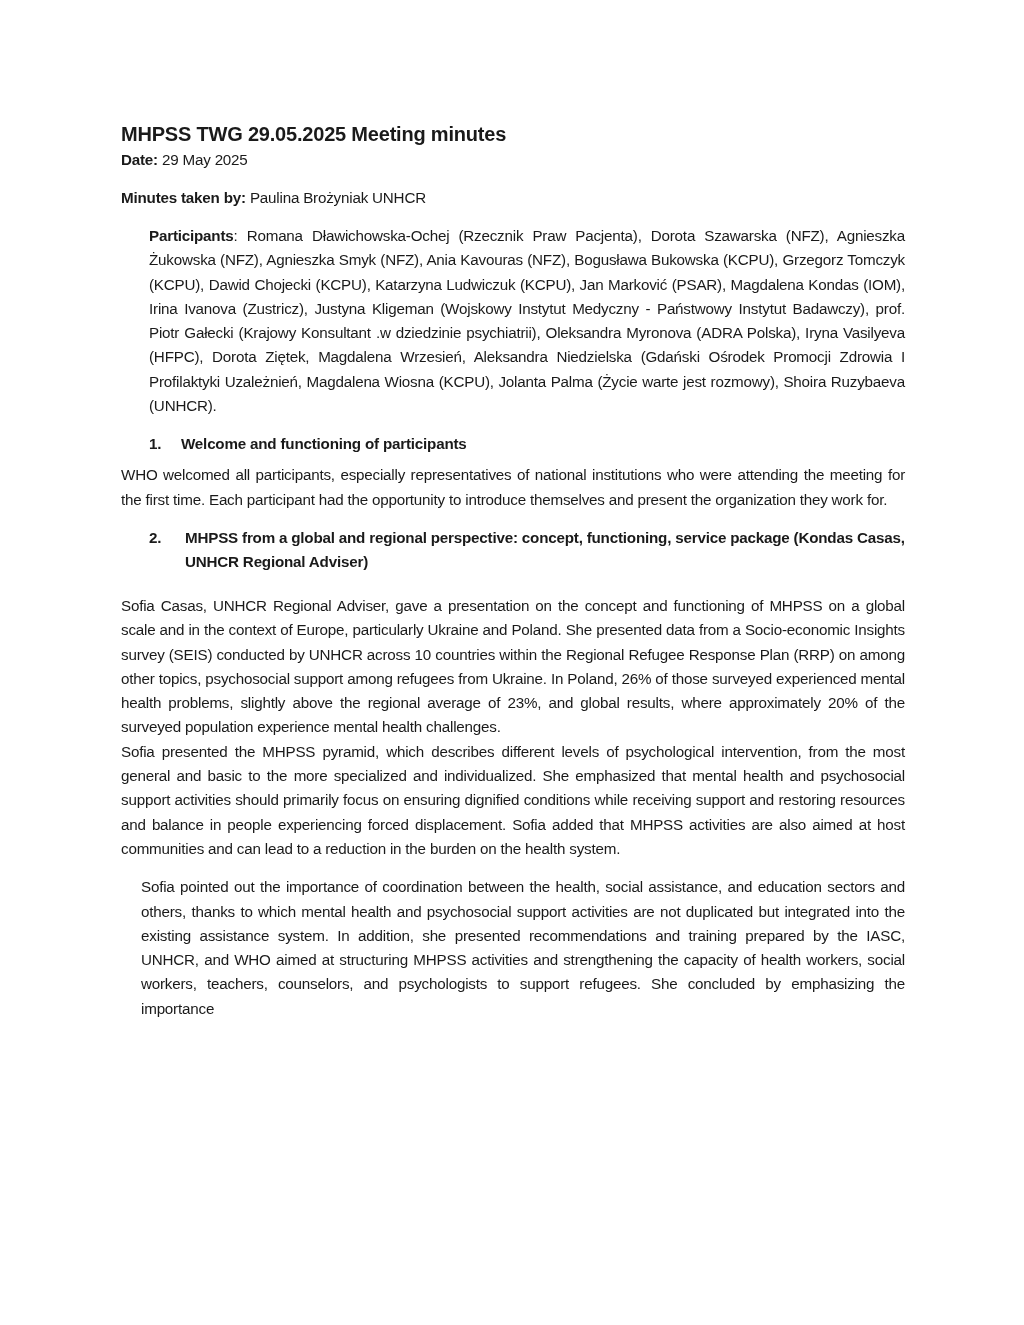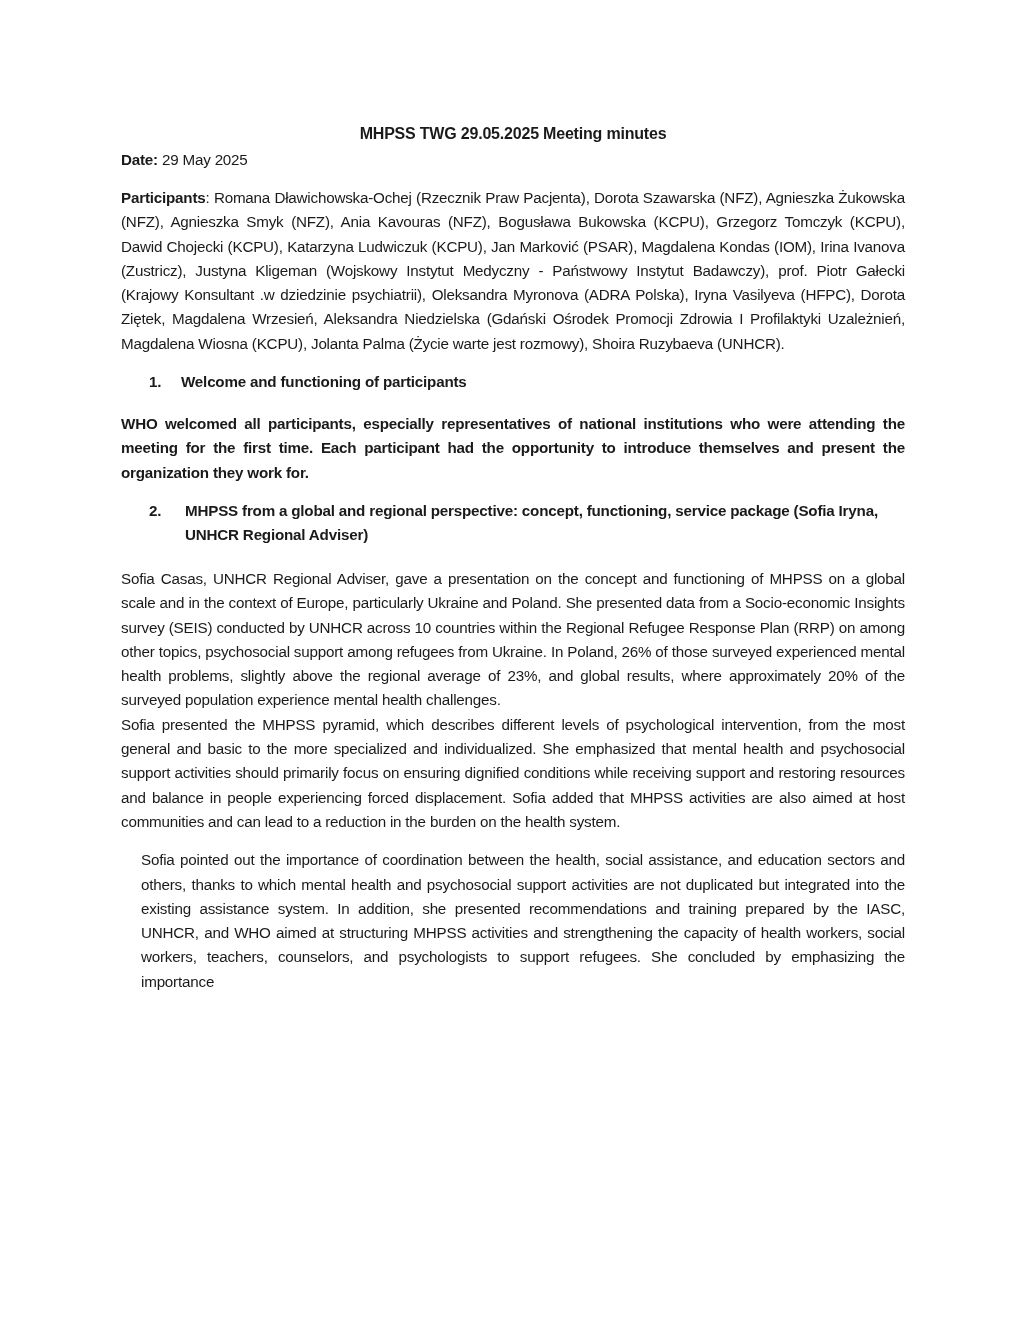--- a/index.html
+++ b/index.html
@@ -17,83 +17,85 @@
     }
     .page {
       position: absolute;
       left: 121px;
       top: 118px;
       width: 784px;
       font-size: 15.2px;
       letter-spacing: -0.2px;
     }
     .title {
-      text-align: center;
       font-weight: bold;
-      font-size: 16px;
+      font-size: 20px;
       margin: 4px 0 0 0;
       height: 24px;
       line-height: 24px;
     }
     .meta-line {
       margin: 0;
       line-height: 24px;
     }
     .meta-line .label { font-weight: bold; }
     #meta-date { margin-top: 2px; }
     #meta-chaired { margin-top: 14px; }
     #meta-minutes { margin-top: 14px; }
     .para {
       text-align: justify;
       line-height: 24.3px;
       margin: 0;
     }
     .para .label { font-weight: bold; }
-    #participants { margin-top: 14px; }
+    #participants { margin-top: 14px; margin-left: 28px; }
     .section-heading {
       display: flex;
       font-weight: bold;
       line-height: 24px;
       margin: 14px 0 0 0;
     }
     .section-heading .num {
       width: 36px;
       padding-left: 28px;
       flex: none;
     }
     .section-heading .text { flex: 1; }
     #section-1-heading .num { width: 32px; }
-    #section-1-body { margin-top: 18px; font-weight: bold; }
+    #section-1-body { margin-top: 7px; }
     #section-2-heading { margin-top: 14px; }
     #section-2-p1 { margin-top: 20px; }
     #section-2-p2 { }
     #section-2-p3 { margin-top: 14px; margin-left: 20px; }
   </style>
 </head>
 <body>
 
 <div class="page">
 
   <h1 class="title">MHPSS TWG 29.05.2025 Meeting minutes</h1>
 
   <p class="meta-line" id="meta-date">
     <span class="label">Date:</span><span> 29 May 2025</span>
   </p>
 
 
+  <p class="meta-line" id="meta-minutes">
+    <span class="label">Minutes taken by:</span><span> Paulina Brożyniak UNHCR</span>
+  </p>
 
   <p class="para" id="participants"><span class="label">Participants</span><span>: Romana Dławichowska-Ochej (Rzecznik Praw Pacjenta), Dorota Szawarska (NFZ), Agnieszka Żukowska (NFZ), Agnieszka Smyk (NFZ), Ania Kavouras (NFZ), Bogusława Bukowska (KCPU), Grzegorz Tomczyk (KCPU), Dawid Chojecki (KCPU), Katarzyna Ludwiczuk (KCPU), Jan Marković (PSAR), Magdalena Kondas (IOM), Irina Ivanova (Zustricz), Justyna Kligeman (Wojskowy Instytut Medyczny - Państwowy Instytut Badawczy), prof. Piotr Gałecki (Krajowy Konsultant .w dziedzinie psychiatrii), Oleksandra Myronova (ADRA Polska), Iryna Vasilyeva (HFPC), Dorota Ziętek, Magdalena Wrzesień, Aleksandra Niedzielska (Gdański Ośrodek Promocji Zdrowia I Profilaktyki Uzależnień, Magdalena Wiosna (KCPU), Jolanta Palma (Życie warte jest rozmowy), Shoira Ruzybaeva (UNHCR).</span></p>
 
   <div class="section-heading" id="section-1-heading">
     <span class="num">1.</span>
     <span class="text">Welcome and functioning of participants</span>
   </div>
   <p class="para" id="section-1-body">WHO welcomed all participants, especially representatives of national institutions who were attending the meeting for the first time. Each participant had the opportunity to introduce themselves and present the organization they work for.</p>
 
   <div class="section-heading" id="section-2-heading">
     <span class="num">2.</span>
-    <span class="text">MHPSS from a global and regional perspective: concept, functioning, service package (Sofia Iryna, UNHCR Regional Adviser)</span>
+    <span class="text">MHPSS from a global and regional perspective: concept, functioning, service package (Kondas Casas, UNHCR Regional Adviser)</span>
   </div>
   <p class="para" id="section-2-p1">Sofia Casas, UNHCR Regional Adviser, gave a presentation on the concept and functioning of MHPSS on a global scale and in the context of Europe, particularly Ukraine and Poland. She presented data from a Socio-economic Insights survey (SEIS) conducted by UNHCR across 10 countries within the Regional Refugee Response Plan (RRP) on among other topics, psychosocial support among refugees from Ukraine. In Poland, 26% of those surveyed experienced mental health problems, slightly above the regional average of 23%, and global results, where approximately 20% of the surveyed population experience mental health challenges.</p>
   <p class="para" id="section-2-p2">Sofia presented the MHPSS pyramid, which describes different levels of psychological intervention, from the most general and basic to the more specialized and individualized. She emphasized that mental health and psychosocial support activities should primarily focus on ensuring dignified conditions while receiving support and restoring resources and balance in people experiencing forced displacement. Sofia added that MHPSS activities are also aimed at host communities and can lead to a reduction in the burden on the health system.</p>
   <p class="para" id="section-2-p3">Sofia pointed out the importance of coordination between the health, social assistance, and education sectors and others, thanks to which mental health and psychosocial support activities are not duplicated but integrated into the existing assistance system. In addition, she presented recommendations and training prepared by the IASC, UNHCR, and WHO aimed at structuring MHPSS activities and strengthening the capacity of health workers, social workers, teachers, counselors, and psychologists to support refugees. She concluded by emphasizing the importance</p>
 
 </div>
 
 </body></html>

